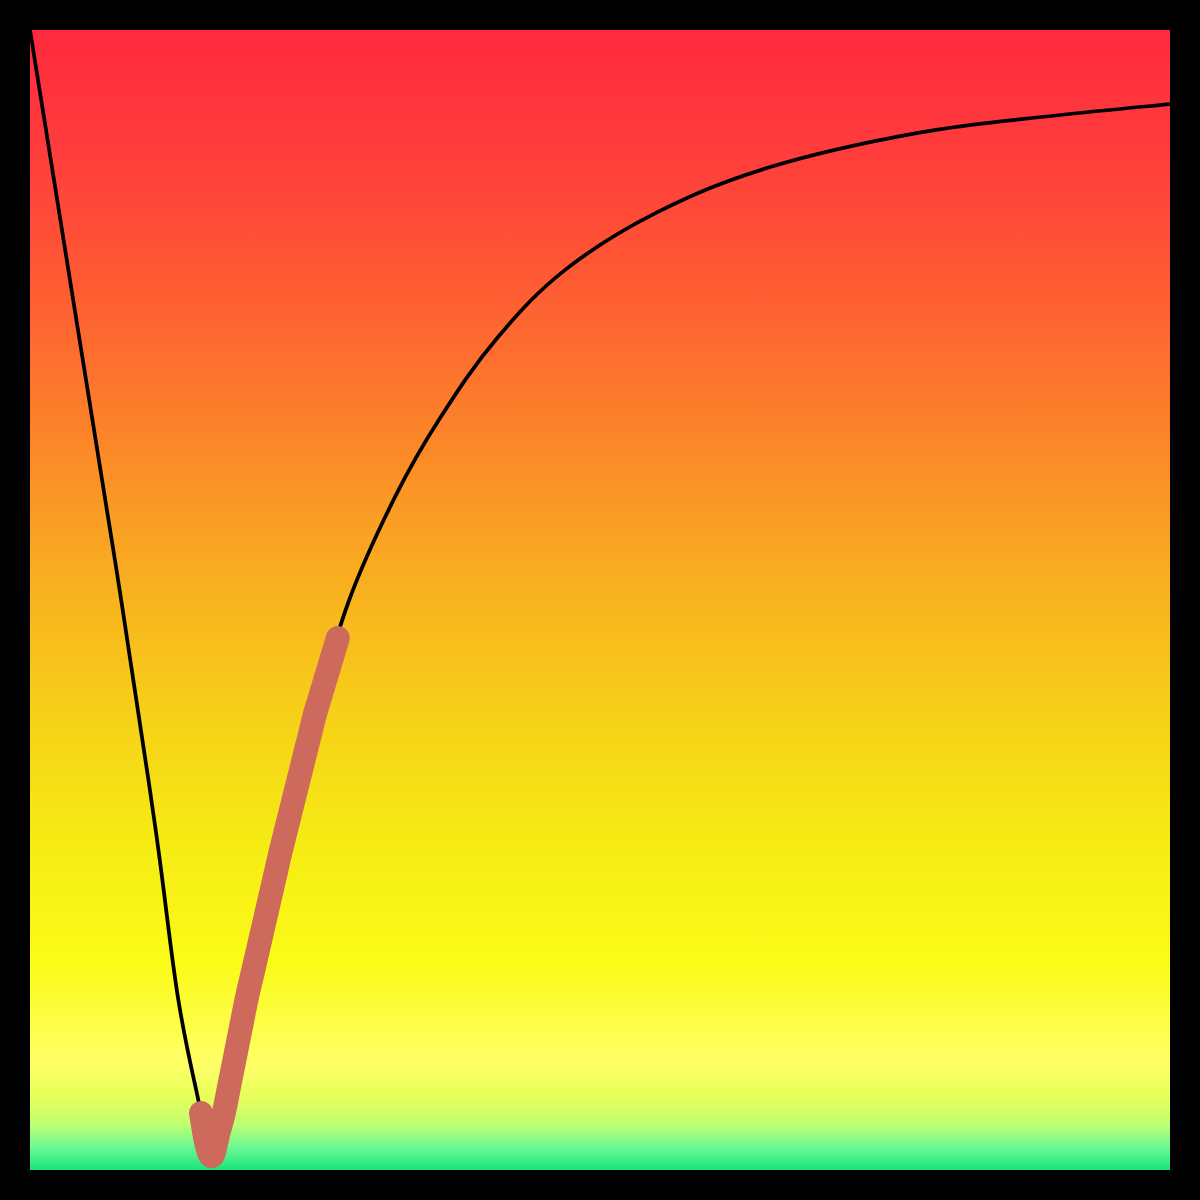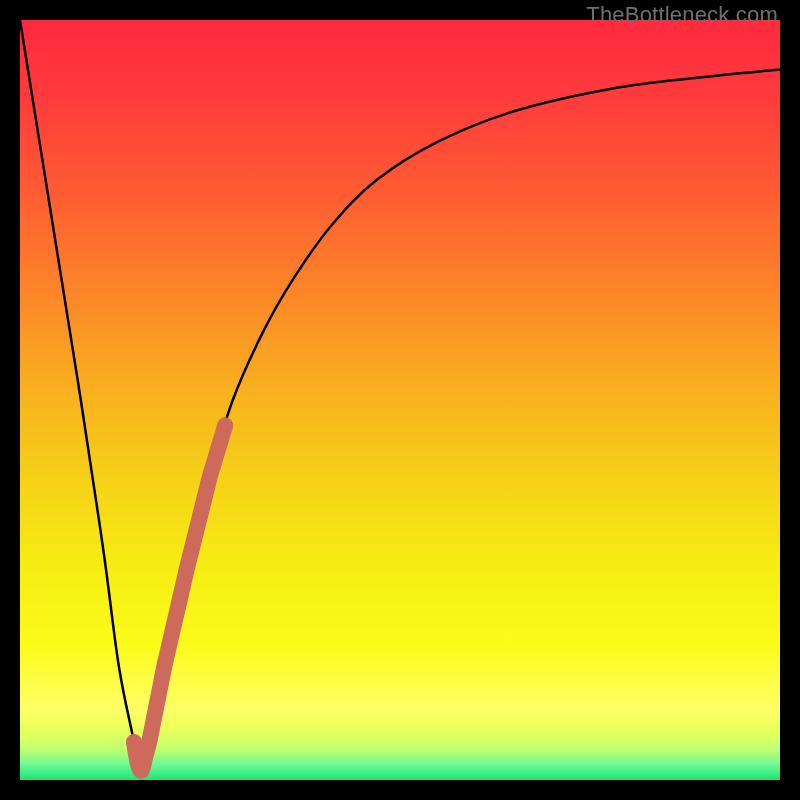--- a/index.html
+++ b/index.html
@@ -77,14 +77,13 @@
       </defs>
       <rect x="0" y="0" width="760" height="760" fill="url(#bg)"></rect>
     </svg>
 
     <svg class="curve" viewBox="0 0 760 760" preserveAspectRatio="none">
       <path id="curve-path" fill="none" stroke-width="2.5" stroke-linejoin="round" d="M0.00,0.00 C5.47,34.20 19.46,121.60 30.40,190.00 C41.34,258.40 51.22,318.44 60.80,380.00 C70.38,441.56 76.76,484.12 83.60,532.00 C90.44,579.88 93.33,611.80 98.80,646.00 C104.27,680.20 110.17,702.16 114.00,722.00 C117.83,741.84 117.34,756.20 120.08,756.20 C122.82,756.20 124.82,741.84 129.20,722.00 C133.58,702.16 137.56,677.46 144.40,646.00 C151.24,614.54 158.99,581.40 167.20,547.20 C175.41,513.00 181.79,486.10 190.00,456.00 C198.21,425.90 203.22,405.99 212.80,380.00 C222.38,354.01 232.26,333.49 243.20,311.60 C254.14,289.71 261.29,277.55 273.60,258.40 C285.91,239.25 296.55,222.98 311.60,205.20 C326.65,187.42 338.05,174.65 357.20,159.60 C376.35,144.55 393.38,133.91 418.00,121.60 C442.62,109.29 462.54,100.78 494.00,91.20 C525.46,81.62 558.60,74.56 592.80,68.40 C627.00,62.24 653.90,60.42 684.00,57.00 C714.10,53.58 746.32,50.77 760.00,49.40" stroke="#000000"></path>
       <path id="marker-path" fill="none" stroke-width="16" stroke-linecap="round" stroke-linejoin="round" d="M114.00,722.00 C114.68,725.85 116.43,738.25 117.80,743.38 C119.17,748.50 120.23,751.78 121.60,750.50 C122.97,749.22 124.03,741.38 125.40,736.25 C126.77,731.12 127.83,727.99 129.20,722.00 C130.57,716.01 131.63,709.84 133.00,703.00 C134.37,696.16 135.43,690.84 136.80,684.00 C138.17,677.16 139.23,671.84 140.60,665.00 C141.97,658.16 143.03,652.38 144.40,646.00 C145.77,639.62 146.83,635.46 148.20,629.53 C149.57,623.61 150.63,618.99 152.00,613.07 C153.37,607.14 154.43,602.53 155.80,596.60 C157.17,590.67 158.23,586.06 159.60,580.13 C160.97,574.21 162.03,569.59 163.40,563.67 C164.77,557.74 165.83,552.90 167.20,547.20 C168.57,541.50 169.63,537.47 171.00,532.00 C172.37,526.53 173.43,522.27 174.80,516.80 C176.17,511.33 177.23,507.07 178.60,501.60 C179.97,496.13 181.03,491.87 182.40,486.40 C183.77,480.93 184.83,476.67 186.20,471.20 C187.57,465.73 188.63,461.02 190.00,456.00 C191.37,450.98 192.43,447.89 193.80,443.33 C195.17,438.77 196.23,435.23 197.60,430.67 C198.97,426.11 200.03,422.56 201.40,418.00 C202.77,413.44 204.52,407.61 205.20,405.33" stroke="#CE6A5B"></path>
     </svg>
   </div>
 
-  <div class="watermark">TheBottleneck.com</div>
 </div>
 
 </body></html>

